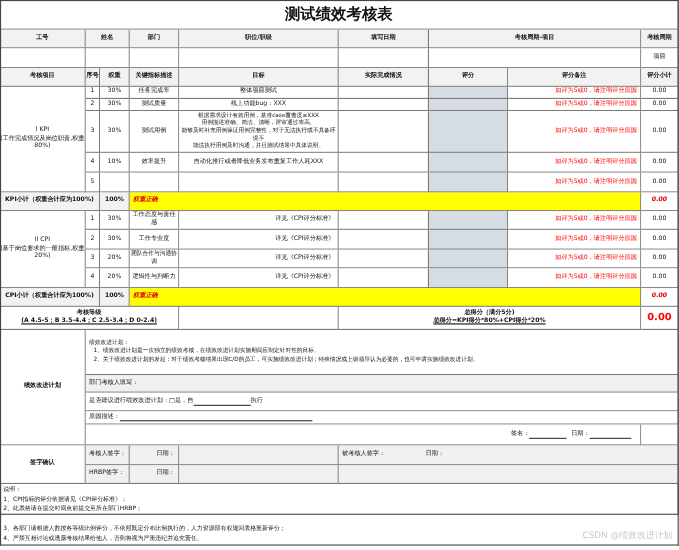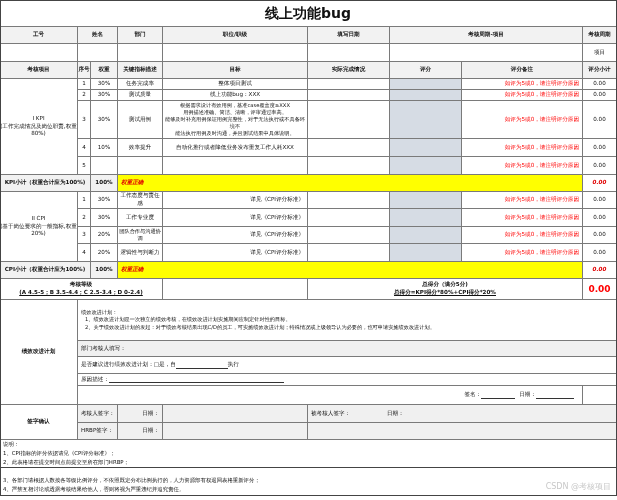--- a/index.html
+++ b/index.html
@@ -22,21 +22,21 @@
   .u { text-decoration:underline; }
   .line { display:inline-block; border-bottom:1px solid #333; height:6px; vertical-align:bottom; }
   .lightgray { background:#f0f0f0; }
   .wm { position:absolute; right:6px; bottom:8px; font-size:8px; color:#c8c8c8; }
   .notes { position:absolute; left:0; top:440px; width:617px; height:28px; }
   .note { position:absolute; left:3px; font-size:5.4px; }
 </style>
 </head>
 <body>
 
-<div class="c title" style="left:0;top:0;width:617px;height:27px;">线上功能bug</div>
+<div class="c title" style="left:0;top:0;width:617px;height:27px;">测试绩效考核表</div>
 
 <div class="c hd" style="left:0;top:27px;width:78px;height:17px;">工号</div>
 <div class="c hd" style="left:78px;top:27px;width:40px;height:17px;">姓名</div>
 <div class="c hd" style="left:118px;top:27px;width:45px;height:17px;">部门</div>
 <div class="c hd" style="left:163px;top:27px;width:145px;height:17px;">职位/职级</div>
 <div class="c hd" style="left:308px;top:27px;width:82px;height:17px;">填写日期</div>
 <div class="c hd" style="left:390px;top:27px;width:193px;height:17px;">考核周期-项目</div>
 <div class="c hd" style="left:583px;top:27px;width:34px;height:17px;">考核周期</div>
 
 <div class="c" style="left:0;top:44px;width:78px;height:18px;"></div>
@@ -216,13 +216,13 @@
   <div class="note" style="top:10px;">1、CPI指标的评分依据请见《CPI评分标准》；</div>
   <div class="note" style="top:19px;">2、此表格请在提交时间点前提交至所在部门HRBP；</div>
 </div>
 <div class="note" style="position:absolute;left:3px;top:477px;">3、各部门请根据人数按各等级比例评分，不依照既定分布比例执行的，人力资源部有权退回表格重新评分；</div>
 <div class="note" style="position:absolute;left:3px;top:486px;">4、严禁互相讨论或透露考核结果给他人，否则将视为严重违纪并追究责任。</div>
 <div style="position:absolute;left:0;top:495px;width:617px;height:1px;background:#444;"></div>
 <div style="position:absolute;left:0;top:440px;width:1px;height:56px;background:#444;"></div>
 <div style="position:absolute;left:616px;top:440px;width:1px;height:56px;background:#444;"></div>
 
 <div class="frame"></div>
-<div class="wm">CSDN @考核项目</div>
+<div class="wm">CSDN @绩效改进计划</div>
 
 </body></html>

